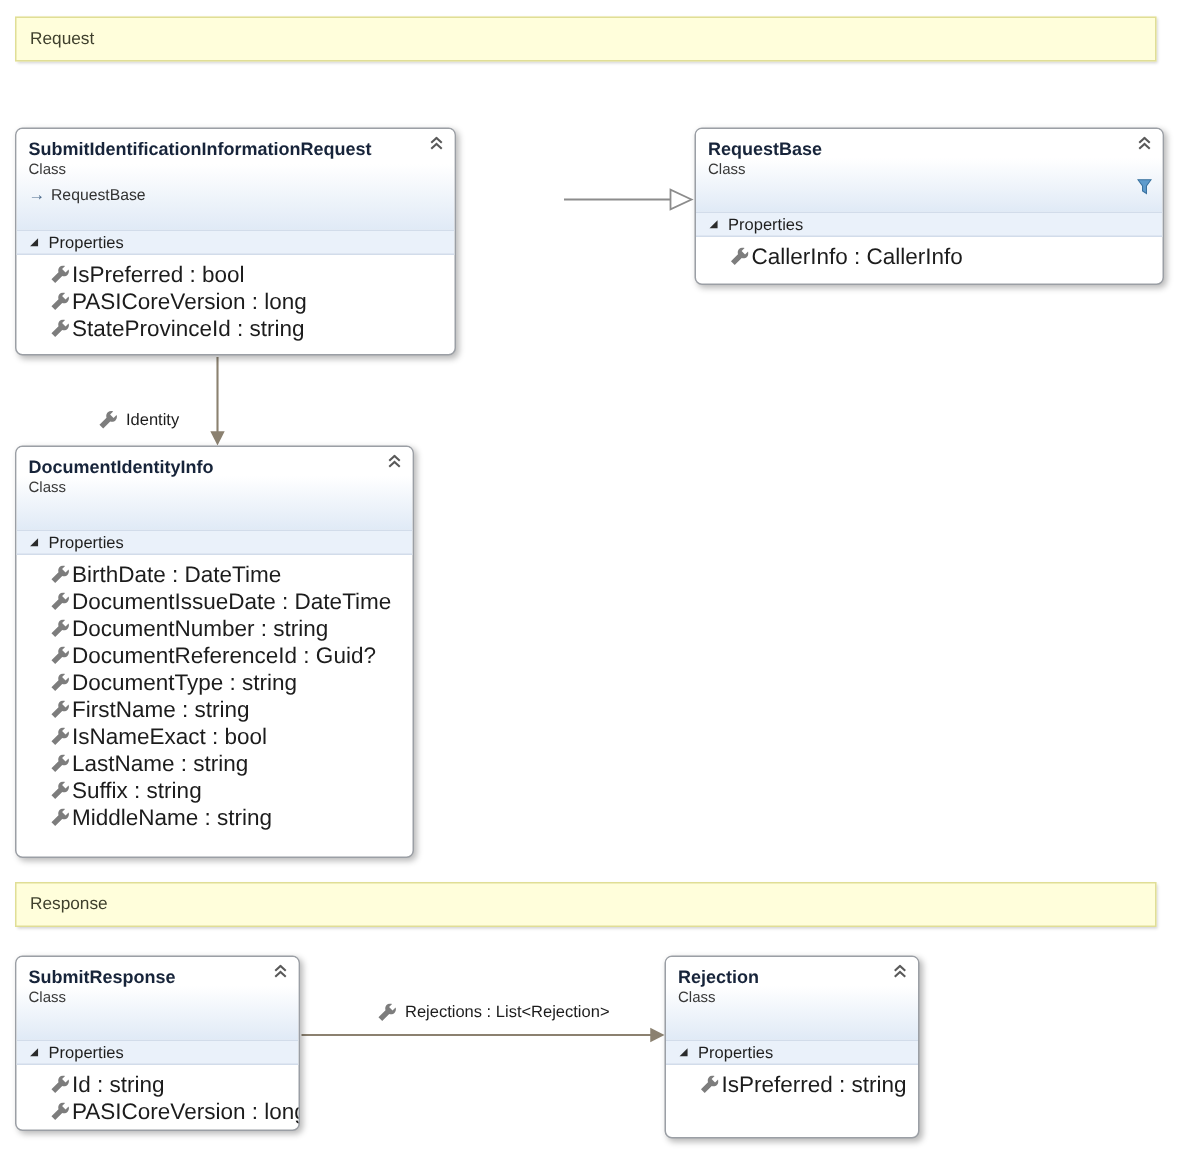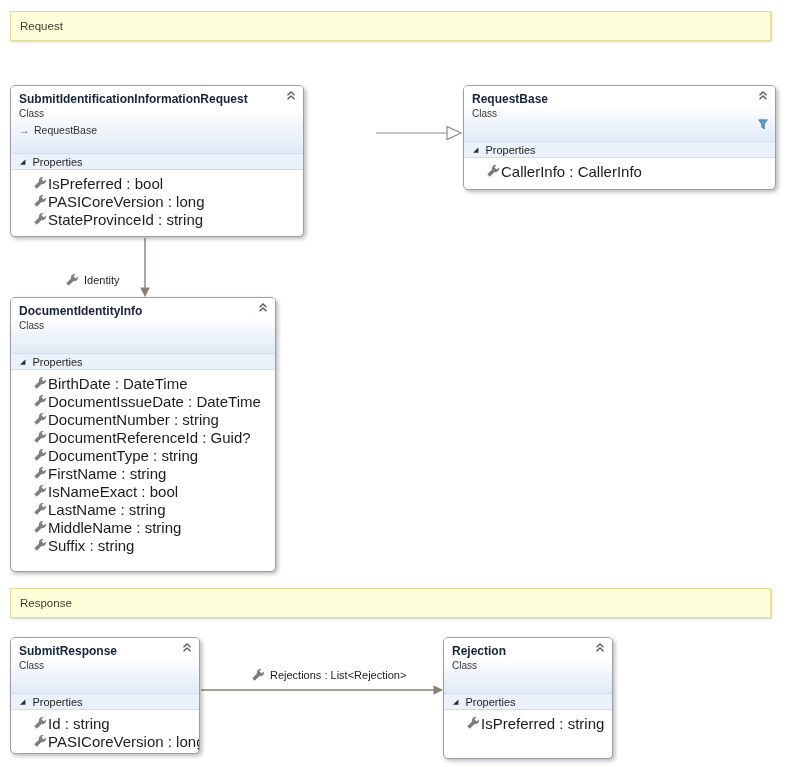--- a/index.html
+++ b/index.html
@@ -222,27 +222,27 @@
       <div class="prop-row">
         <svg width="12" height="12" viewBox="0 0 12 12">
             <path d="M2.8 11.7 L0.3 9.2 L5.0 4.5 C4.6 3.2 4.9 1.8 5.9 0.9 C6.9 0.0 8.3 -0.2 9.4 0.3 L7.4 2.3 L9.7 4.6 L11.7 2.6 C12.2 3.7 12.0 5.1 11.1 6.1 C10.2 7.1 8.8 7.4 7.5 7.0 Z" fill="#7d7d7d"></path>
           </svg>
         <span>LastName : string</span>
       </div>
       <div class="prop-row">
         <svg width="12" height="12" viewBox="0 0 12 12">
             <path d="M2.8 11.7 L0.3 9.2 L5.0 4.5 C4.6 3.2 4.9 1.8 5.9 0.9 C6.9 0.0 8.3 -0.2 9.4 0.3 L7.4 2.3 L9.7 4.6 L11.7 2.6 C12.2 3.7 12.0 5.1 11.1 6.1 C10.2 7.1 8.8 7.4 7.5 7.0 Z" fill="#7d7d7d"></path>
           </svg>
+        <span>Suffix : string</span>
+      </div>
+      <div class="prop-row">
+        <svg width="12" height="12" viewBox="0 0 12 12">
+            <path d="M2.8 11.7 L0.3 9.2 L5.0 4.5 C4.6 3.2 4.9 1.8 5.9 0.9 C6.9 0.0 8.3 -0.2 9.4 0.3 L7.4 2.3 L9.7 4.6 L11.7 2.6 C12.2 3.7 12.0 5.1 11.1 6.1 C10.2 7.1 8.8 7.4 7.5 7.0 Z" fill="#7d7d7d"></path>
+          </svg>
         <span>MiddleName : string</span>
-      </div>
-      <div class="prop-row">
-        <svg width="12" height="12" viewBox="0 0 12 12">
-            <path d="M2.8 11.7 L0.3 9.2 L5.0 4.5 C4.6 3.2 4.9 1.8 5.9 0.9 C6.9 0.0 8.3 -0.2 9.4 0.3 L7.4 2.3 L9.7 4.6 L11.7 2.6 C12.2 3.7 12.0 5.1 11.1 6.1 C10.2 7.1 8.8 7.4 7.5 7.0 Z" fill="#7d7d7d"></path>
-          </svg>
-        <span>Suffix : string</span>
       </div>
     </div>
   </div>
 
   <div class="banner" style="top:588px;">
     <span>Response</span>
   </div>
 
   <div class="class-box" style="left:10px;top:637px;width:190px;height:117px;">
     <div class="class-header">

